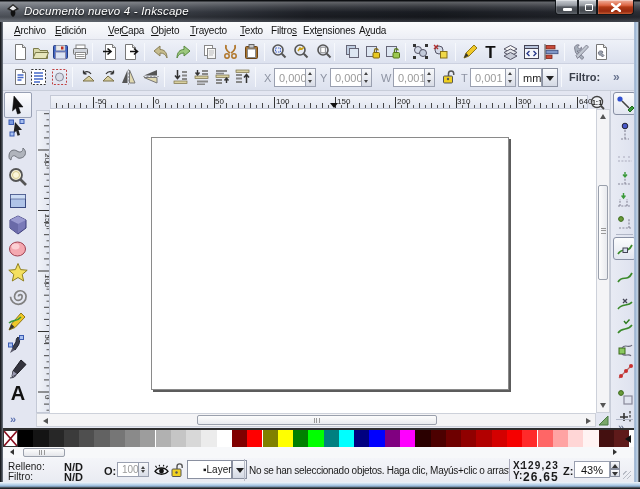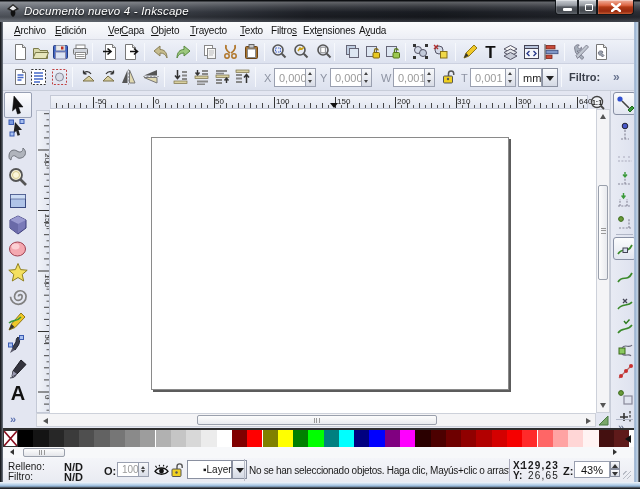--- a/index.html
+++ b/index.html
@@ -698,21 +698,21 @@
         <div class="abs" style="left:184px;top:2px;width:45px;height:19px;background:#fff;border:1px solid #8a90a0;"></div>
         <div class="sbtxt" style="left:189px;top:6px;font-size:10px;font-weight:normal;margin-left:11px;">▪Layer 1</div>
         <div class="abs" style="left:229px;top:2px;width:15px;height:19px;background:linear-gradient(#fafbfd,#d4d9e4);border:1px solid #8a90a0;"></div>
         <div class="abs" style="left:233px;top:10px;border-left:4px solid transparent;border-right:4px solid transparent;border-top:5px solid #222;"></div>
         <div class="sbtxt" style="left:246px;top:7px;width:260px;overflow:hidden;font-size:10px;letter-spacing:-0.3px;">No se han seleccionado objetos. Haga clic, Mayús+clic o arrastr</div>
         <div class="abs" style="left:506px;top:1px;width:1px;height:22px;background:#aab;"></div>
         <div class="abs" style="left:241px;top:1px;width:1px;height:22px;background:#b8bcc8;"></div>
         <div class="sbtxt" style="left:510px;top:2px;font-size:10px;font-weight:bold;">X:</div>
         <div class="sbtxt" style="left:518px;top:2px;width:38px;text-align:right;font-size:10px;font-weight:bold;letter-spacing:1.2px;">129,23</div>
         <div class="sbtxt" style="left:510px;top:12px;font-size:10px;font-weight:bold;">Y:</div>
-        <div class="sbtxt" style="left:518px;top:12px;width:38px;text-align:right;font-size:10px;font-weight:normal;letter-spacing:1.2px;">26,65</div>
+        <div class="sbtxt" style="left:518px;top:12px;width:38px;text-align:right;font-size:12px;font-weight:bold;letter-spacing:1.2px;">26,65</div>
         <div class="sbtxt" style="left:560px;top:7px;font-weight:bold;">Z:</div>
         <div class="fld" style="left:571px;top:3px;width:36px;height:17px;color:#111;padding-left:0;justify-content:center;">43%</div>
         <div class="abs" style="left:607px;top:3px;width:10px;height:8px;background:linear-gradient(#fafbfd,#d8dce6);border:1px solid #8a90a0;"></div>
         <div class="abs" style="left:609px;top:6px;border-left:3px solid transparent;border-right:3px solid transparent;border-bottom:4px solid #333;"></div>
         <div class="abs" style="left:607px;top:11px;width:10px;height:8px;background:linear-gradient(#fafbfd,#d8dce6);border:1px solid #8a90a0;"></div>
         <div class="abs" style="left:609px;top:14px;border-left:3px solid transparent;border-right:3px solid transparent;border-top:4px solid #333;"></div>
         <div class="abs" style="left:620px;top:13px;width:8px;height:8px;background:repeating-linear-gradient(135deg,transparent 0,transparent 2px,#b8bcc6 2px,#b8bcc6 3px);"></div>
       </div>
   </div>
   <div id="edgeL" class="abs"></div>

